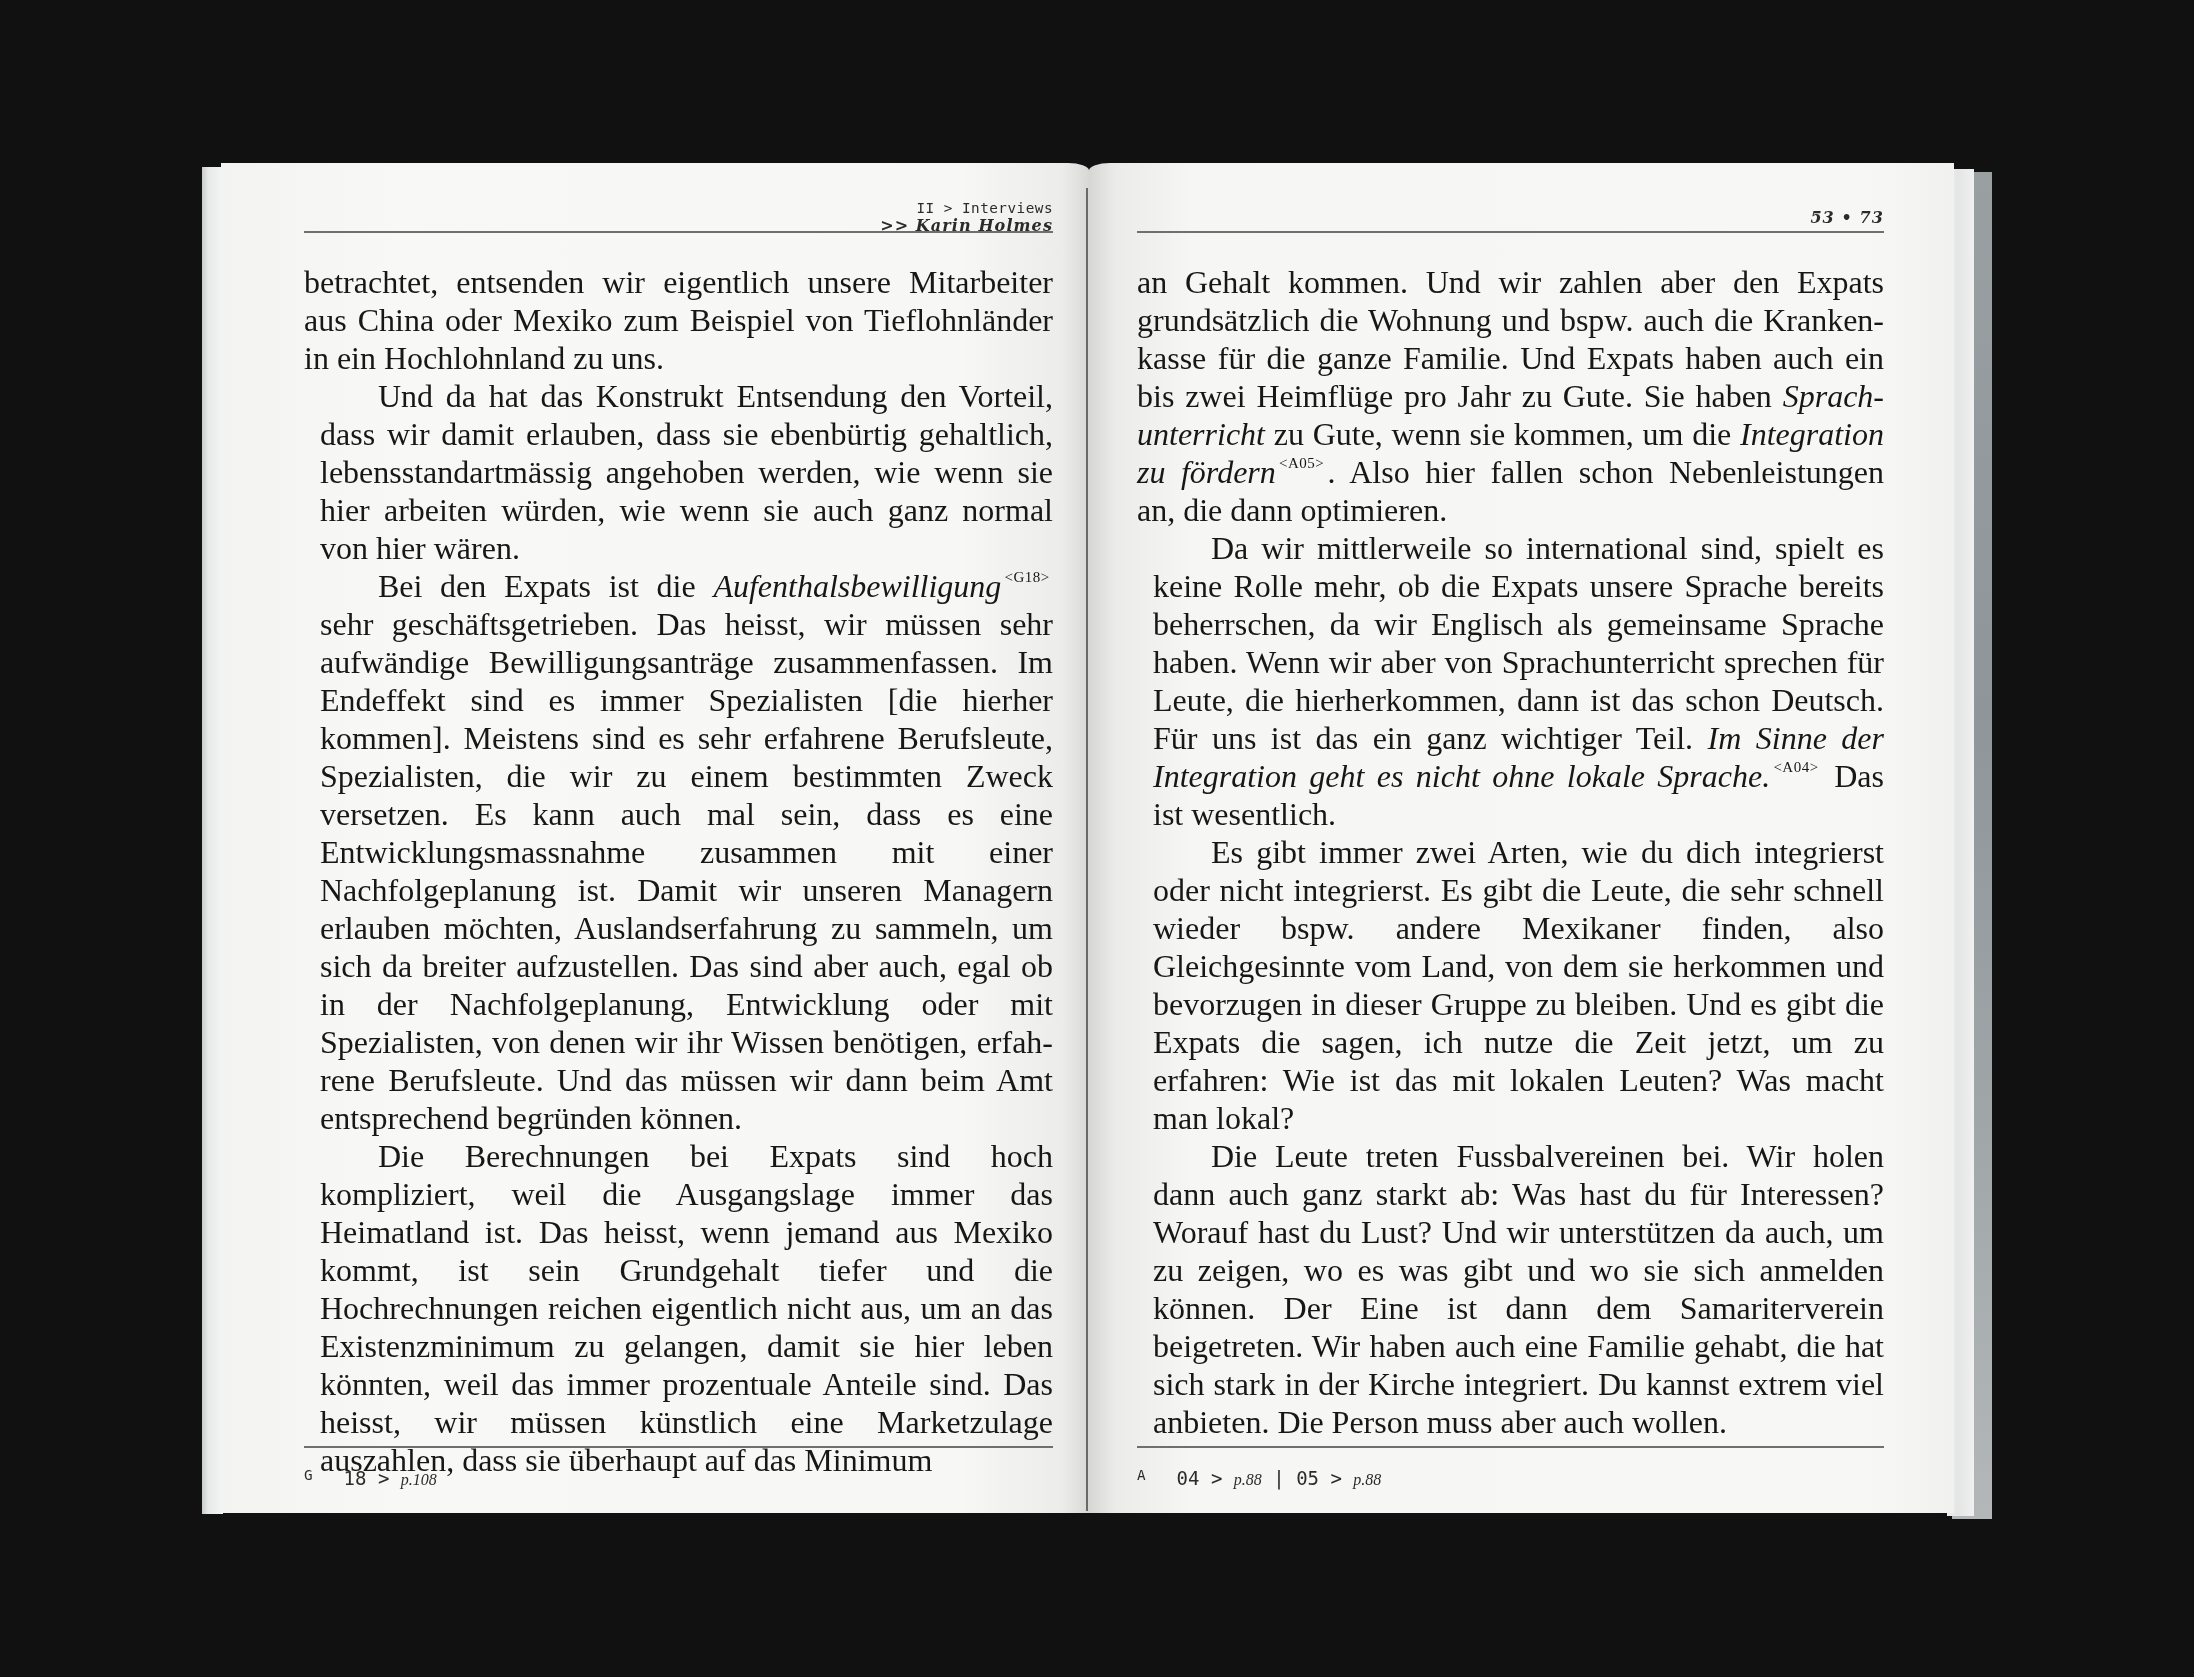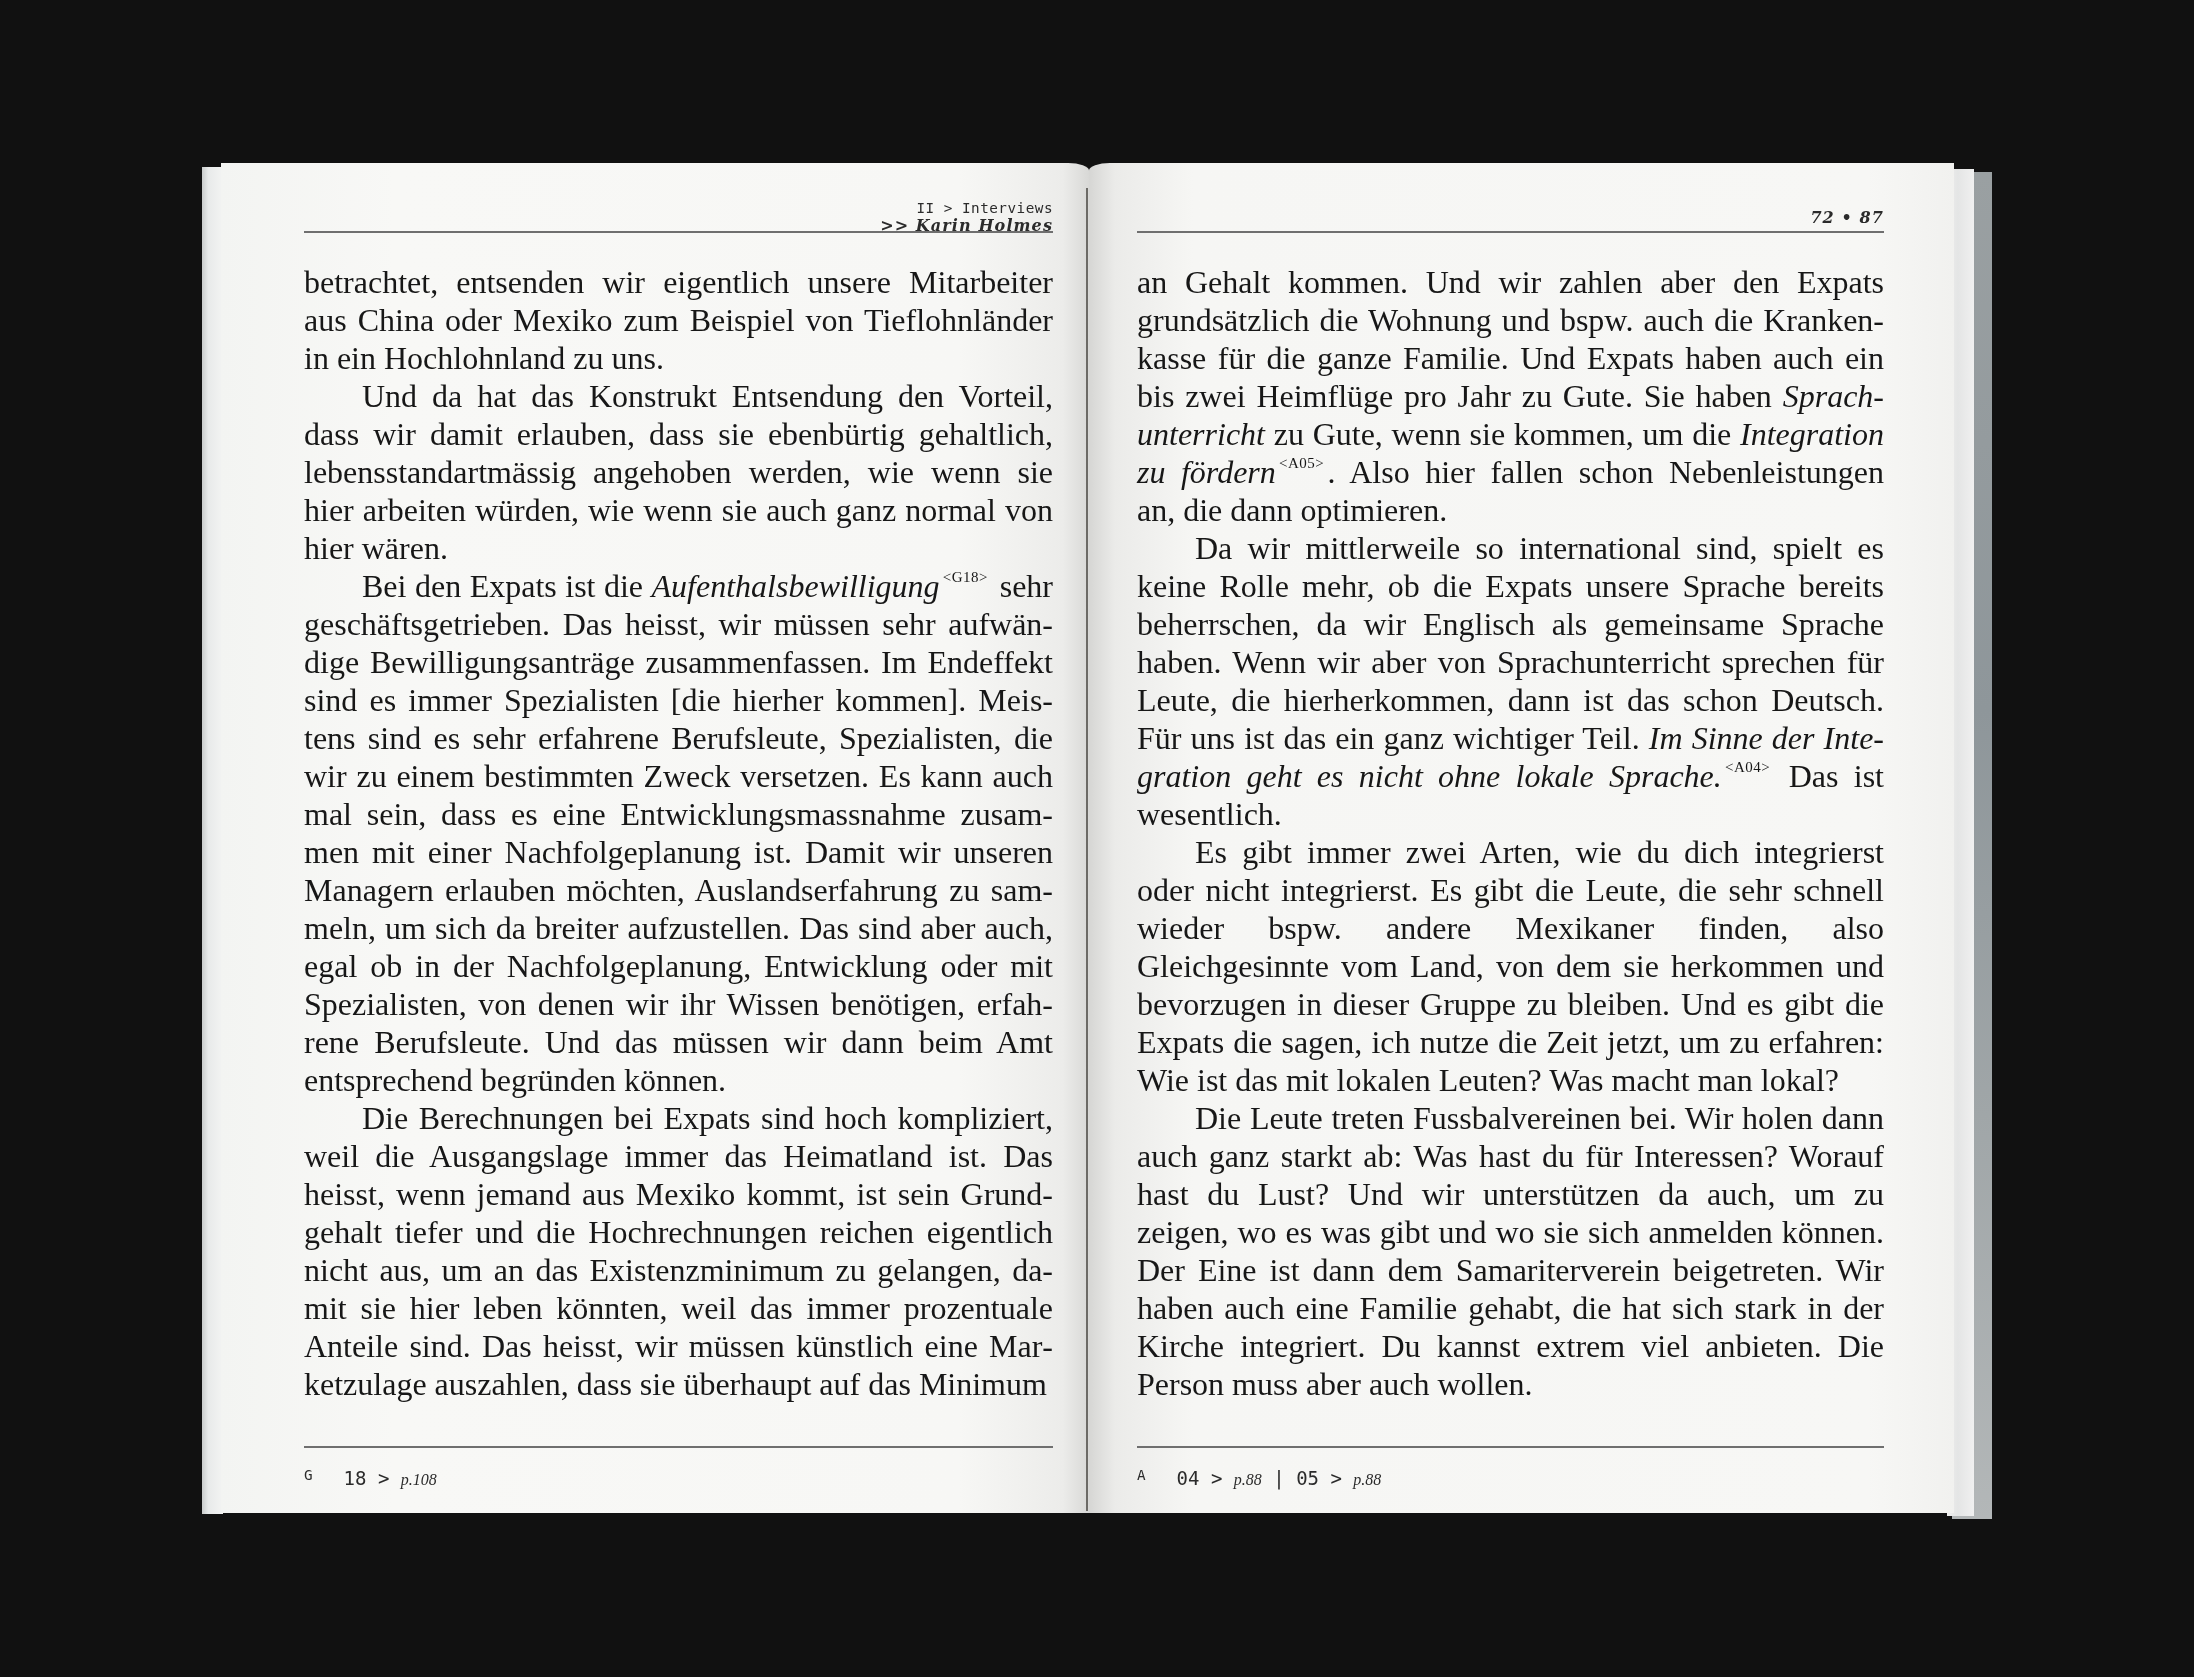--- a/index.html
+++ b/index.html
@@ -51,21 +51,21 @@
   .rule {
     position: absolute; height: 1.6px; background: #6f6f6f;
   }
   .text-block {
     position: absolute; top: 100px;
     font-size: 32px; line-height: 38px;
     text-align: justify; hyphens: manual;
     color: #171717;
   }
   .text-block p { margin: 0; }
-  .text-block p.indent { text-indent: 58px; }
+  .text-block p.indent { text-indent: 58px; margin-left: 16px; }
   .text-block em { font-style: italic; }
   .text-block sup.ref {
     font-size: 15px; vertical-align: 15px; line-height: 0; letter-spacing: 0.5px;
     font-family: "Liberation Serif", serif; margin: 0 3.2px;
   }
   .footer {
     position: absolute; top: 1304px;
     font-family: "DejaVu Sans Mono", "Liberation Mono", monospace;
     font-size: 14.3px; color: #2b2b2b; display: flex; gap: 31px;
   }
@@ -95,21 +95,21 @@
 
   <div class="rule" style="left:83px; width:749px; top:1283px;"></div>
   <div class="footer" style="left:83px;">
     <span>G</span>
     <span class="fn-refs" id="left-refs"><span class="plain">18 &gt; </span><span>p.108</span></span>
   </div>
 </div>
 
 <div class="page right">
   <div class="running-head" style="left:48px; width:747px; justify-content:flex-end;">
-    <span class="italic">72 • 87</span>
+    <span class="italic">53 • 73</span>
   </div>
   <div class="rule" style="left:48px; width:747px; top:68px;"></div>
 
   <div class="text-block" id="right-text" style="left:48px; width:747px;">
       <p><span>an Gehalt kommen. Und wir zahlen aber den Expats grundsätzlich die Wohnung und bspw. auch die Kranken­kasse für die ganze Familie. Und Expats haben auch ein bis zwei Heimflüge pro Jahr zu Gute. Sie haben </span><em>Sprach­unterricht</em><span> zu Gute, wenn sie kommen, um die </span><em>Integration zu fördern</em><sup class="ref">&lt;A05&gt;</sup><span>. Also hier fallen schon Nebenleistungen an, die dann optimieren.</span></p>
       <p class="indent"><span>Da wir mittlerweile so international sind, spielt es keine Rolle mehr, ob die Expats unsere Sprache bereits beherrschen, da wir Englisch als gemeinsame Sprache haben. Wenn wir aber von Sprachunterricht sprechen für Leute, die hierherkommen, dann ist das schon Deutsch. Für uns ist das ein ganz wichtiger Teil. </span><em>Im Sinne der Inte­gration geht es nicht ohne lokale Sprache.</em><sup class="ref">&lt;A04&gt;</sup><span> Das ist wesentlich.</span></p>
       <p class="indent"><span>Es gibt immer zwei Arten, wie du dich integrierst oder nicht integrierst. Es gibt die Leute, die sehr schnell wieder bspw. andere Mexikaner finden, also Gleichgesinnte vom Land, von dem sie herkommen und bevorzugen in dieser Gruppe zu bleiben. Und es gibt die Expats die sagen, ich nutze die Zeit jetzt, um zu erfahren: Wie ist das mit loka­len Leuten? Was macht man lokal?</span></p>
       <p class="indent"><span>Die Leute treten Fussbalvereinen bei. Wir holen dann auch ganz starkt ab: Was hast du für Interessen? Worauf hast du Lust? Und wir unterstützen da auch, um zu zeigen, wo es was gibt und wo sie sich anmelden können. Der Eine ist dann dem Samariterverein beigetreten. Wir haben auch eine Familie gehabt, die hat sich stark in der Kirche integriert. Du kannst extrem viel anbieten. Die Person muss aber auch wollen.</span></p>
     </div>
 

